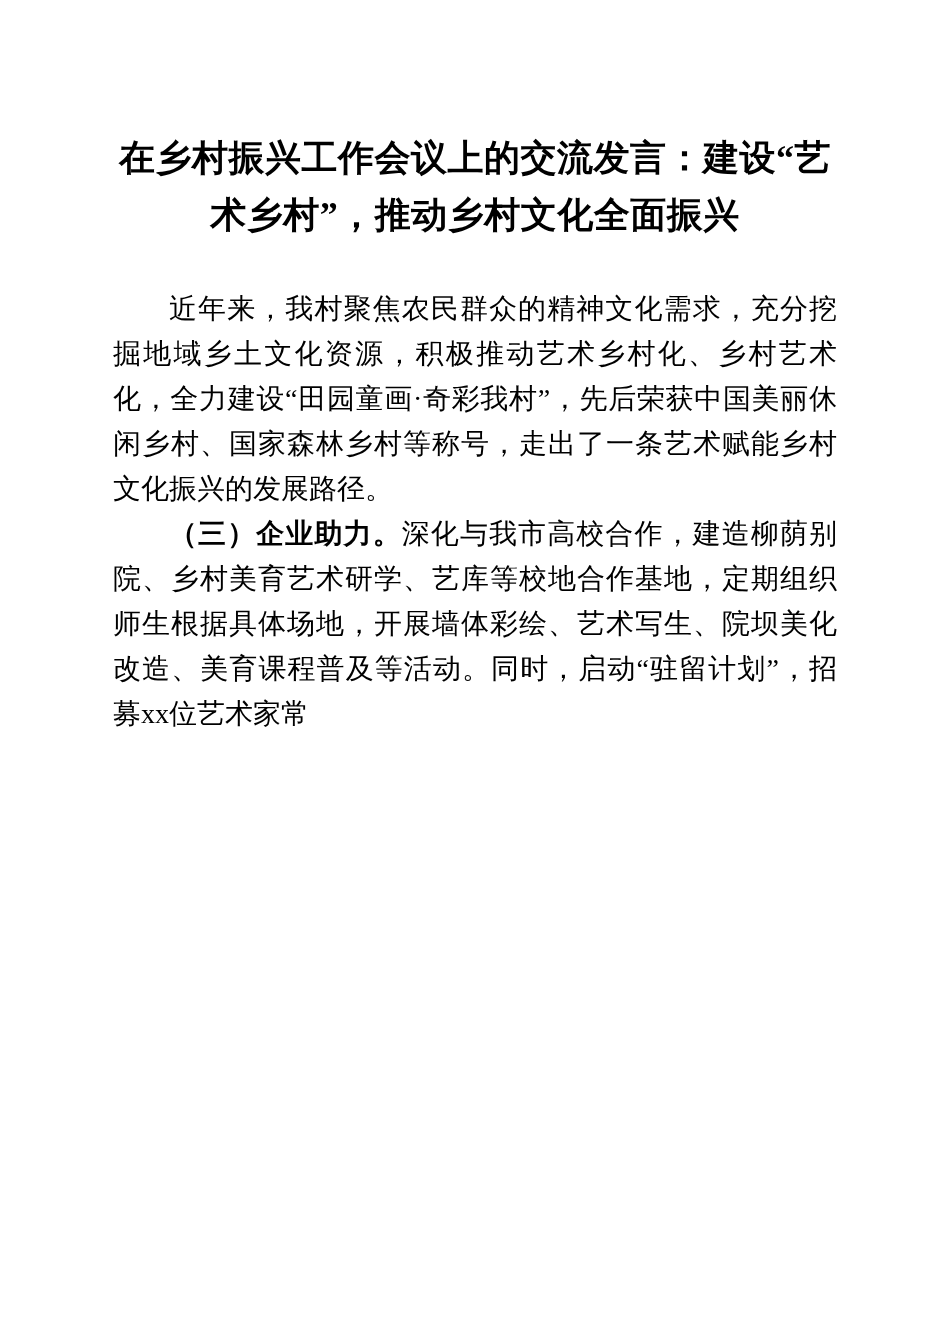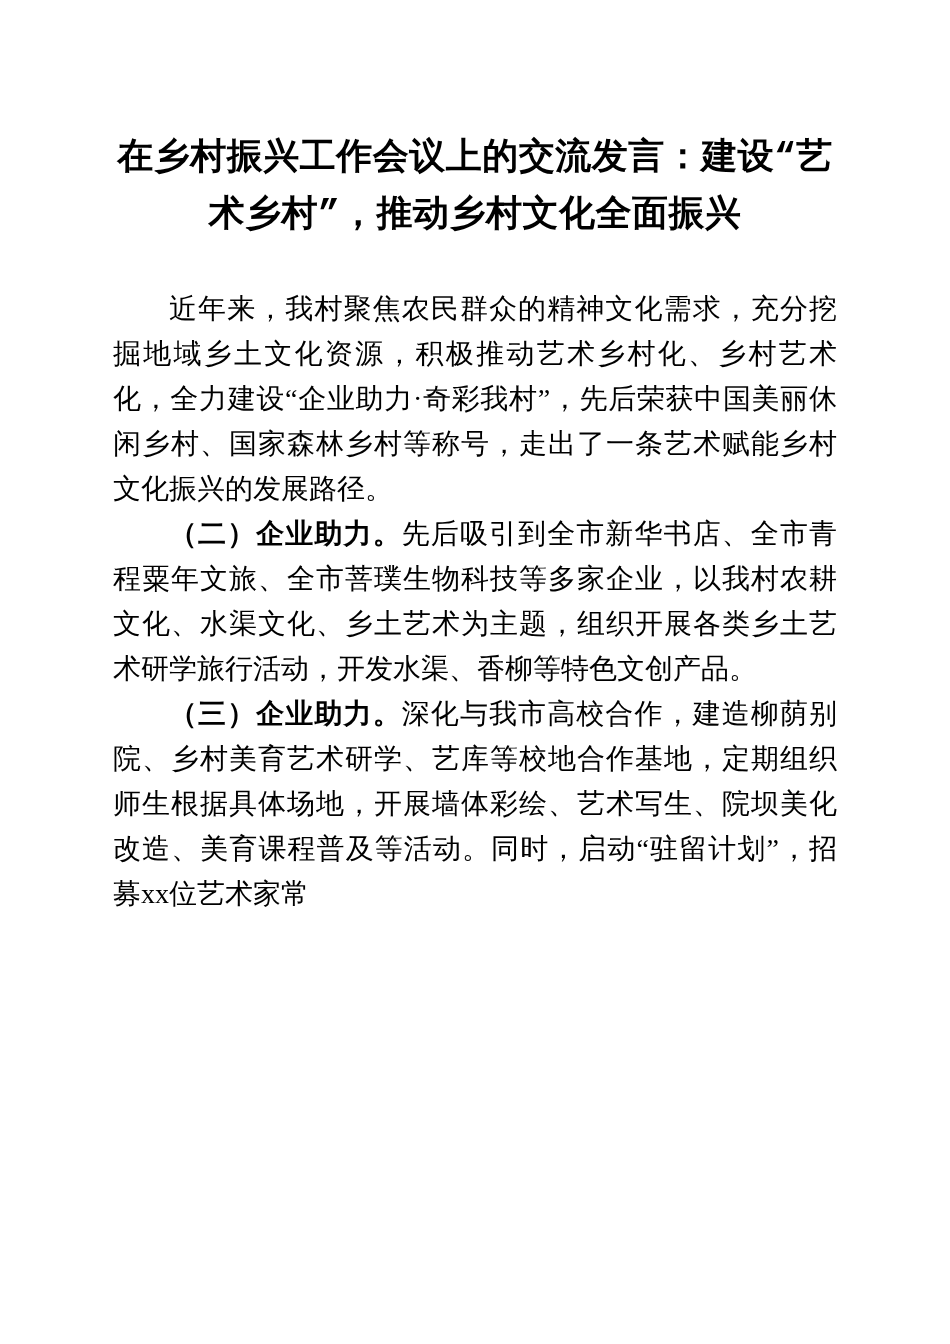--- a/index.html
+++ b/index.html
@@ -19,21 +19,20 @@
     font-family: "Liberation Serif", "DejaVu Serif", serif;
     overflow: hidden;
   }
   .doc-title {
     margin: 0 0 42px 0;
     font-size: 36px;
     line-height: 57px;
     font-weight: bold;
     text-align: center;
     letter-spacing: 0.5px;
-    font-family: Liberation Mono, monospace;
   }
   .body-para {
     margin: 0;
     font-size: 28px;
     line-height: 45px;
     text-align: justify;
     text-indent: 2em;
     word-break: break-all;
   }
   .section-heading {
@@ -44,21 +43,20 @@
     font-weight: bold;
   }
 </style>
 </head>
 <body>
 
 <div class="page">
 
   <h1 class="doc-title">在乡村振兴工作会议上的交流发言：建设“艺术乡村”，推动乡村文化全面振兴</h1>
 
-  <p class="body-para">近年来，我村聚焦农民群众的精神文化需求，充分挖掘地域乡土文化资源，积极推动艺术乡村化、乡村艺术化，全力建设“企业助力·奇彩我村”，先后荣获中国美丽休闲乡村、国家森林乡村等称号，走出了一条艺术赋能乡村文化振兴的发展路径。</p>
+  <p class="body-para">近年来，我村聚焦农民群众的精神文化需求，充分挖掘地域乡土文化资源，积极推动艺术乡村化、乡村艺术化，全力建设“田园童画·奇彩我村”，先后荣获中国美丽休闲乡村、国家森林乡村等称号，走出了一条艺术赋能乡村文化振兴的发展路径。</p>
 
 
 
-  <p class="body-para"><span class="para-lead">（二）企业助力。</span><span>先后吸引到全市新华书店、全市青程粟年文旅、全市菩璞生物科技等多家企业，以我村农耕文化、水渠文化、乡土艺术为主题，组织开展各类乡土艺术研学旅行活动，开发水渠、香柳等特色文创产品。</span></p>
 
   <p class="body-para"><span class="para-lead">（三）企业助力。</span><span>深化与我市高校合作，建造柳荫别院、乡村美育艺术研学、艺库等校地合作基地，定期组织师生根据具体场地，开展墙体彩绘、艺术写生、院坝美化改造、美育课程普及等活动。同时，启动“驻留计划”，招募xx位艺术家常</span></p>
 
 </div>
 
 </body></html>

